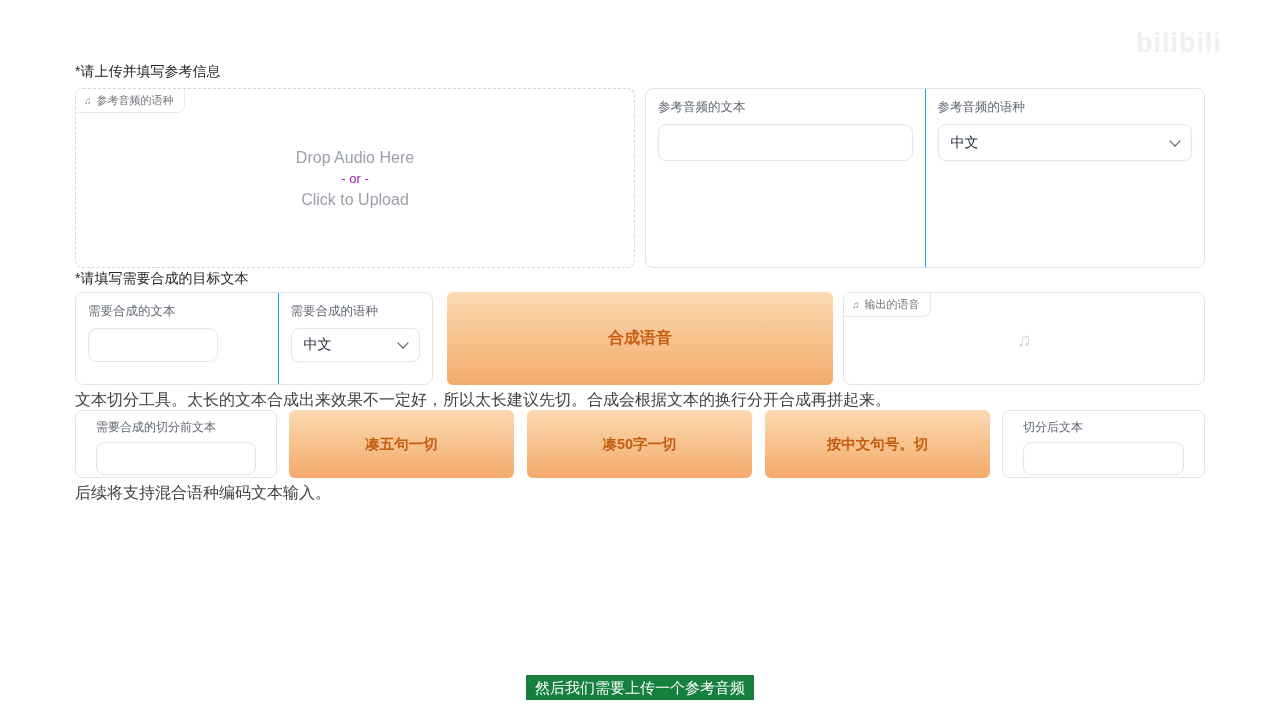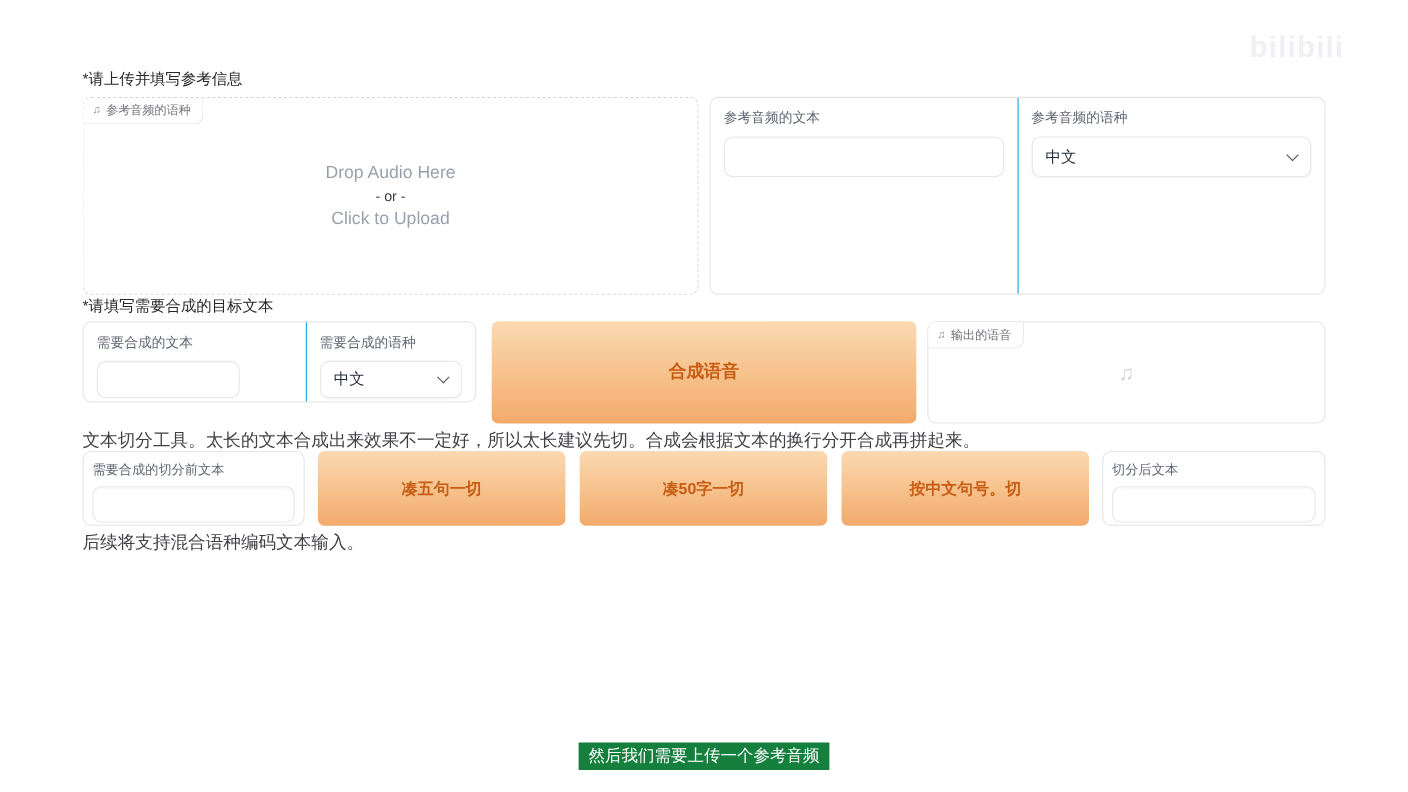--- a/index.html
+++ b/index.html
@@ -65,21 +65,21 @@
     border-radius: 6px 0 8px 0;
     font-size: 11px; color: #71717a;
   }
   .chip-icon { font-size: 10px; color: #8b8b93; }
   .drop-zone-center {
     position: absolute; left: 0; right: 0; top: 50%;
     transform: translateY(-50%);
     text-align: center; color: #9aa0ab;
   }
   .drop-line { font-size: 16px; line-height: 21px; }
-  .drop-or { font-size: 13px; line-height: 21px; color: #404040; }
+  .drop-or { font-size: 13px; line-height: 21px; color: #a21caf; }
   .orange-btn {
     position: absolute; border: none; cursor: pointer;
     border-radius: 6px;
     background: linear-gradient(180deg, #fbd9b2 0%, #f6c08a 55%, #f3aa6b 100%);
     color: #c65d12; font-weight: bold;
     font-family: "Liberation Sans", sans-serif;
     display: flex; align-items: center; justify-content: center;
   }
   .orange-btn.big { font-size: 16px; }
   .orange-btn.small { font-size: 14.5px; }
@@ -91,21 +91,21 @@
   .body-text {
     position: absolute; left: 75px;
     font-size: 16px; color: #3f3f46;
   }
   .subtitle {
     position: absolute; left: 50%; top: 675px; transform: translateX(-50%);
     background: #15803d; color: #ffffff;
     font-size: 15px; line-height: 19px;
     padding: 3px 9px; white-space: nowrap;
   }
-  .small-panel { padding: 8px 8px; }
+  .small-panel { padding: 8px 20px; }
   .small-panel .field-label { margin-bottom: 6px; font-size: 12px; }
 </style>
 </head>
 <body>
 
 <div class="stage">
 
 
   <div class="watermark">bilibili</div>
 
@@ -132,21 +132,21 @@
       <label class="field-label">参考音频的语种</label>
       <div class="dropdown">
         <span>中文</span>
         <span class="chevron"></span>
       </div>
     </div>
   </div>
 
   <div class="section-title" style="top:270px;">*请填写需要合成的目标文本</div>
 
-  <div class="panel panel-pair" style="left:75px; top:292px; width:358px; height:74px;gap:48px;">
+  <div class="panel panel-pair" style="left:75px; top:292px; width:358px; height:93px;gap:48px;">
     <div class="panel-col">
       <label class="field-label">需要合成的文本</label>
       <input class="text-input" type="text" style="height: 34px;" value="">
     </div>
     <div class="panel-col">
       <label class="field-label">需要合成的语种</label>
       <div class="dropdown" style="height:34px;">
         <span>中文</span>
         <span class="chevron"></span>
       </div>

